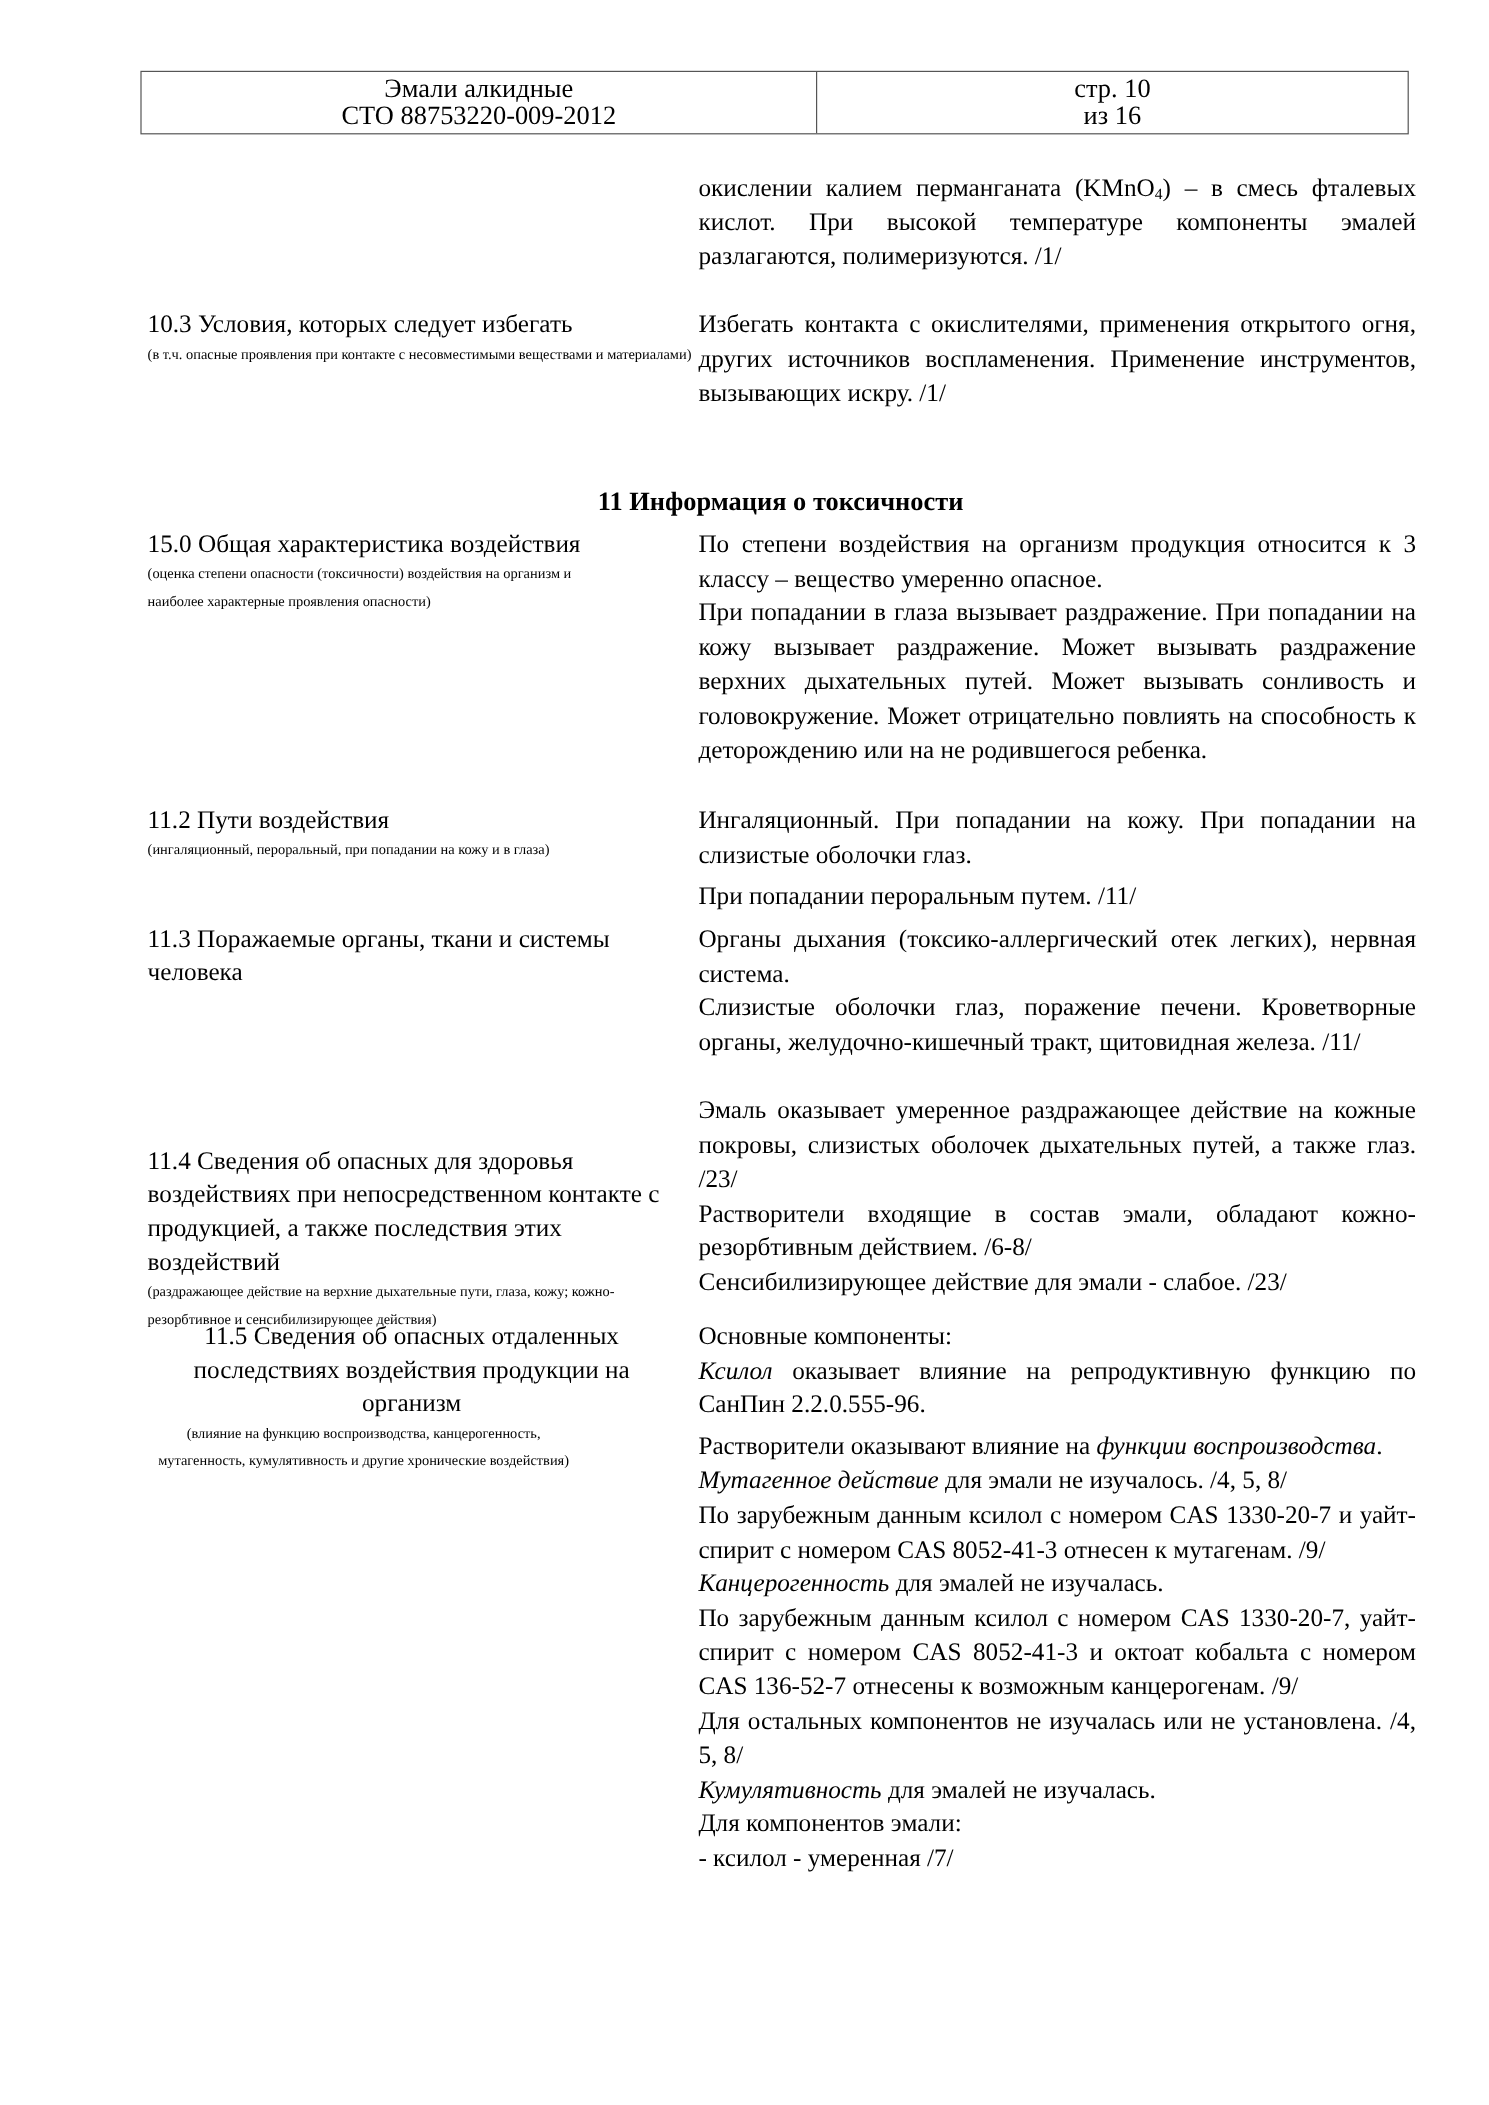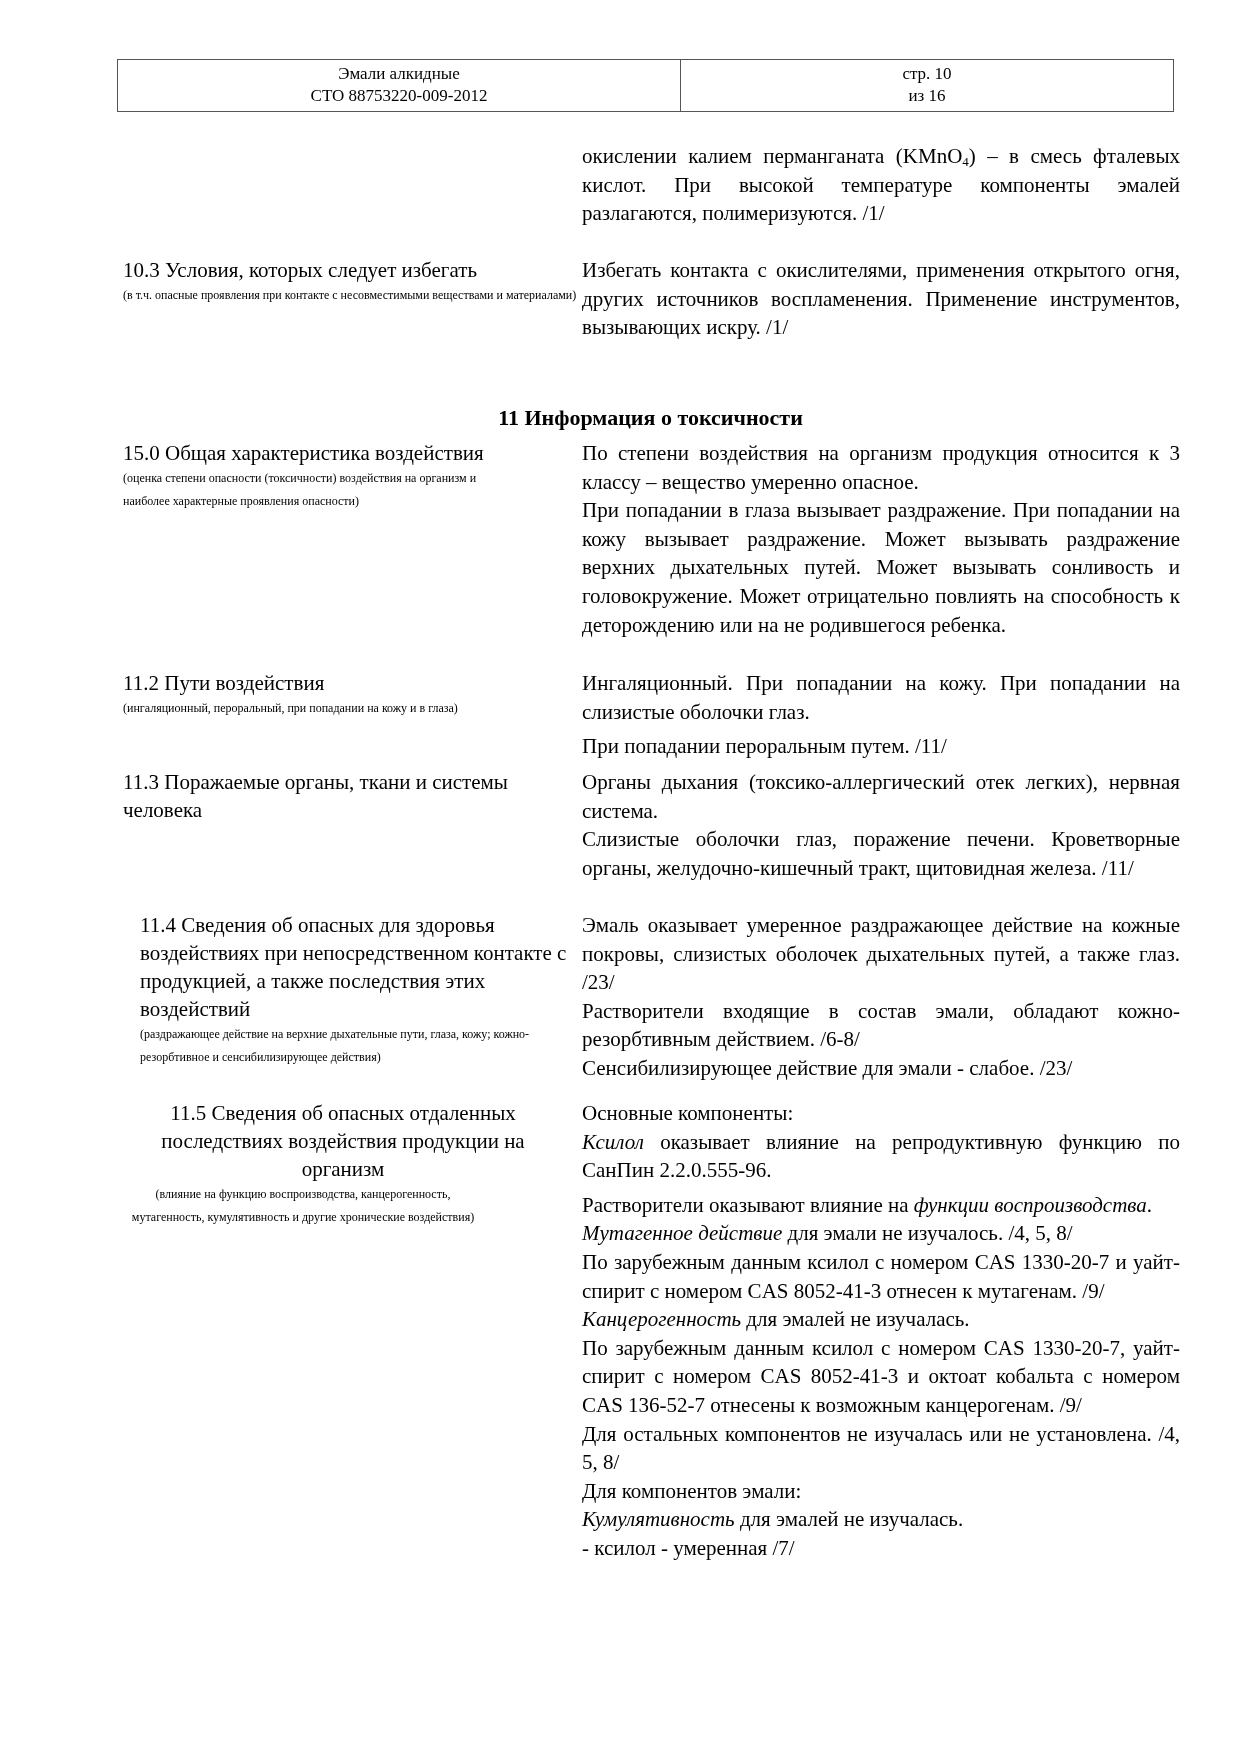--- a/index.html
+++ b/index.html
@@ -3,21 +3,21 @@
 <meta charset="utf-8">
 <style>
   html, body { margin: 0; padding: 0; background: #ffffff; }
   body {
     width: 1241px; height: 1754px; position: relative; overflow: hidden;
     font-family: "Liberation Serif", "DejaVu Serif", serif; color: #000;
   }
   .hdr {
     position: absolute; left: 117px; top: 59px; width: 1057px; height: 53px;
     border: 1px solid #555; box-sizing: border-box; display: flex;
-    font-size: 17px; line-height: 22px;
+    font-size: 22px; line-height: 22px;
   }
   .hdr > div { box-sizing: border-box; padding-top: 3px; }
   .hdr .c1 { width: 563px; text-align: center; border-right: 1px solid #555; }
   .hdr .c2 { width: 362px; padding-left: 7px; border-right: 1px solid #555; }
   .hdr .c3 { flex: 1; text-align: center; }
   .rc {
     position: absolute; left: 582px; width: 598px; font-size: 21px; line-height: 28.6px;
     text-align: justify;
   }
   .rc p { margin: 0; }
@@ -79,21 +79,21 @@
 </div>
 
 <div class="lc-abs" style="top:768px; width:400px;">
   <div>11.3 Поражаемые органы, ткани и системы человека</div>
 </div>
 <div class="rc" style="top:768px;">
   <p>Органы дыхания (токсико-аллергический отек легких), нервная система.</p>
   <p>Слизистые оболочки глаз, поражение печени. Кроветворные органы, желудочно-кишечный тракт, щитовидная железа. /11/</p>
 </div>
 
-<div class="lc-abs" style="top:911px; width:440px;margin-left:17px;">
+<div class="lc-abs" style="top:953px; width:440px;">
   <div>11.4 Сведения об опасных для здоровья воздействиях при непосредственном контакте с продукцией, а также последствия этих воздействий</div>
   <div class="sub">(раздражающее действие на верхние дыхательные пути, глаза, кожу; кожно-резорбтивное и сенсибилизирующее действия)</div>
 </div>
 <div class="rc" style="top:911px;">
   <p>Эмаль оказывает умеренное раздражающее действие на кожные покровы, слизистых оболочек дыхательных путей, а также глаз. /23/</p>
   <p>Растворители входящие в состав эмали, обладают кожно-резорбтивным действием. /6-8/</p>
   <p>Сенсибилизирующее действие для эмали - слабое. /23/</p>
 </div>
 
 <div class="lc-abs" style="top:1099px; width:440px;text-align:center;">
@@ -102,16 +102,16 @@
 </div>
 <div class="rc" style="top:1099px;">
   <p>Основные компоненты:</p>
   <p><i>Ксилол</i><span> оказывает влияние на репродуктивную функцию по СанПин 2.2.0.555-96.</span></p>
   <p class="gap"><span>Растворители оказывают влияние на </span><i>функции воспроизводства</i><span>.</span></p>
   <p><i>Мутагенное действие</i><span> для эмали не изучалось. /4, 5, 8/</span></p>
   <p>По зарубежным данным ксилол с номером CAS 1330-20-7 и уайт-спирит с номером CAS 8052-41-3 отнесен к мутагенам. /9/</p>
   <p><i>Канцерогенность</i><span> для эмалей не изучалась.</span></p>
   <p>По зарубежным данным ксилол с номером CAS 1330-20-7, уайт-спирит с номером CAS 8052-41-3 и октоат кобальта с номером CAS 136-52-7  отнесены к возможным канцерогенам.  /9/</p>
   <p>Для остальных компонентов не изучалась или не установлена. /4, 5, 8/</p>
+  <p><i>Кумулятивность</i><span> для эмалей не изучалась.</span></p>
   <p>Для компонентов эмали:</p>
-  <p><i>Кумулятивность</i><span> для эмалей не изучалась.</span></p>
   <p>- ксилол - умеренная /7/</p>
 </div>
 
 </body></html>

